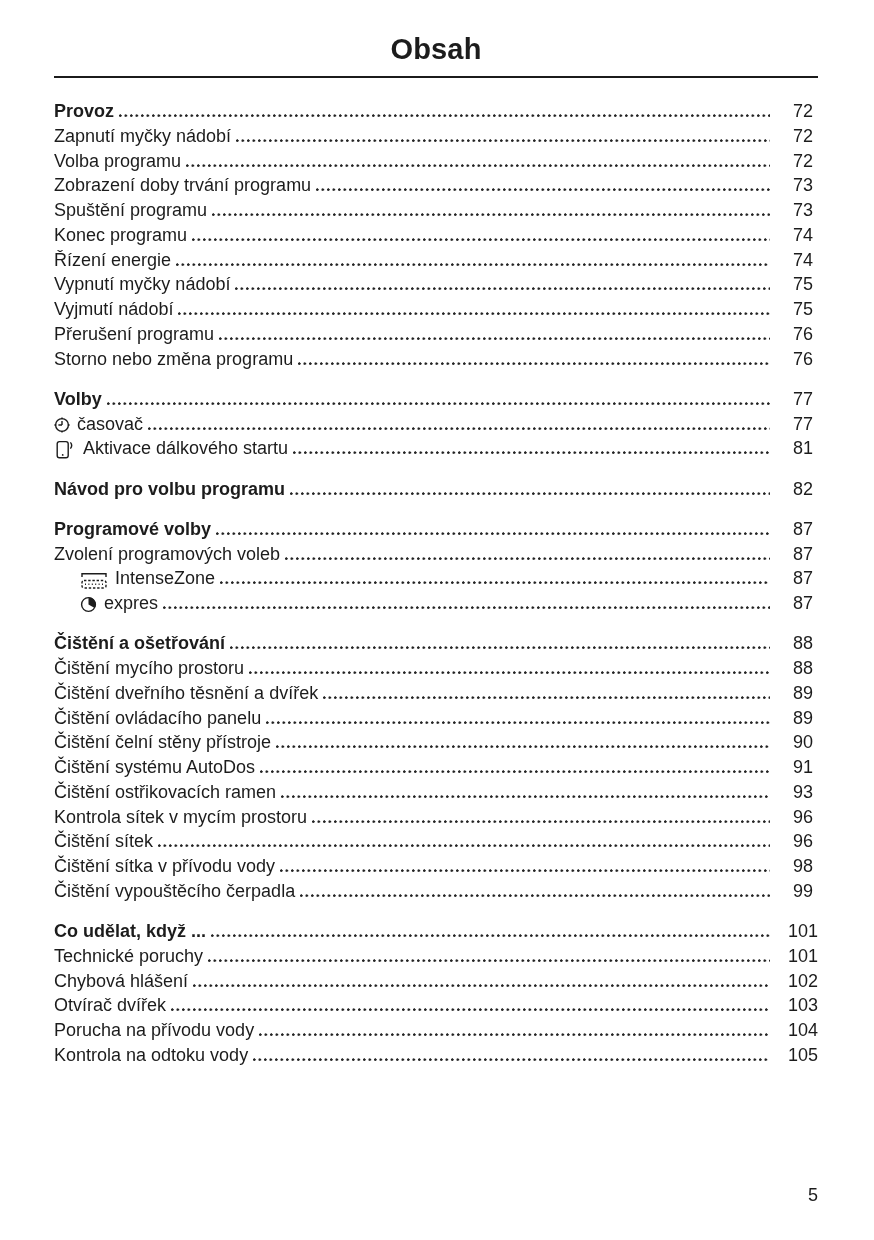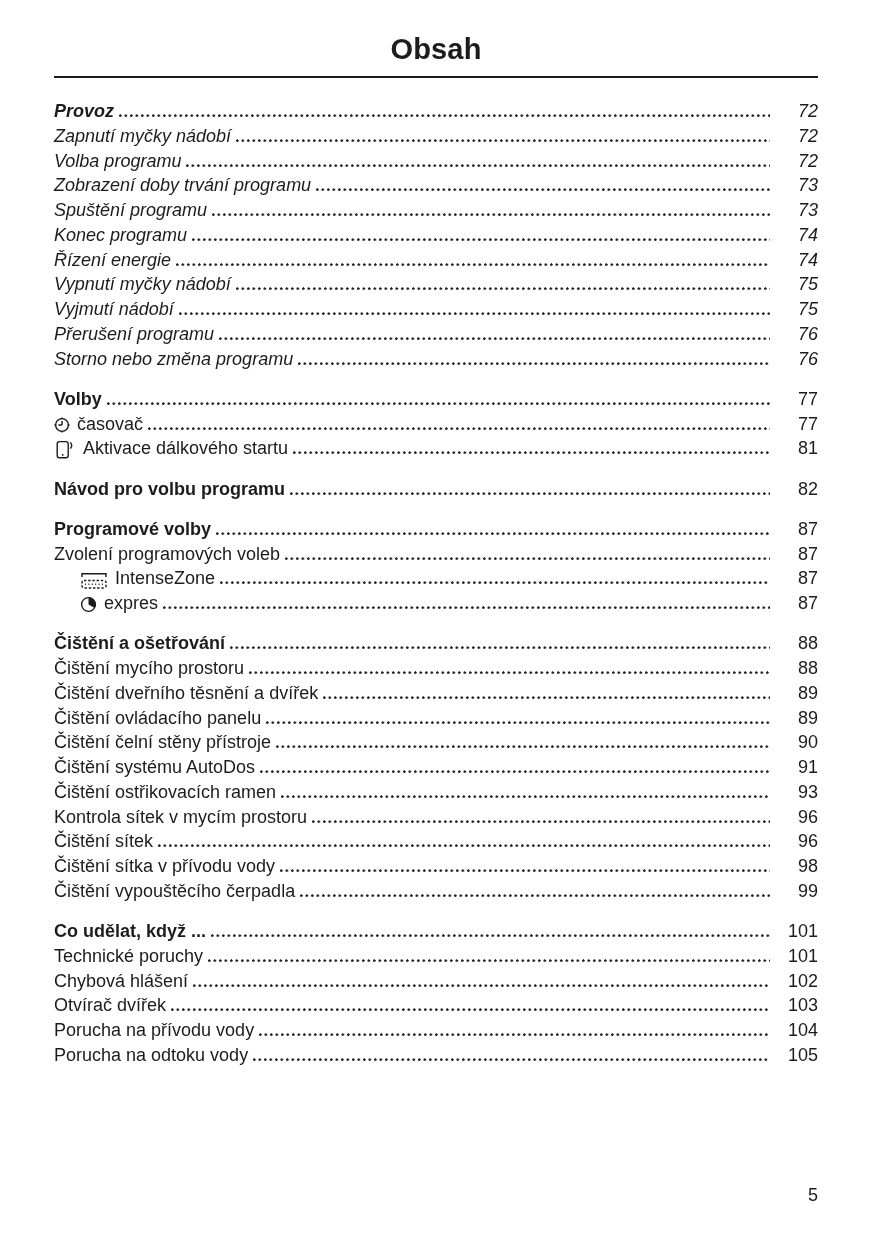--- a/index.html
+++ b/index.html
@@ -23,21 +23,21 @@
     letter-spacing: 0.2px;
   }
   .rule {
     border: none;
     border-top: 2px solid #1b1b1b;
     margin: 11px 0 0 0;
   }
 
   .toc { margin-top: 21px; }
   .section { margin-top: 15.5px; }
-  .section:first-child { margin-top: 0; font-style: italic; }
+  .section:first-child { margin-top: 0; }
 
   .row {
     display: flex;
     align-items: baseline;
     font-size: 18px;
     line-height: 24.75px;
   }
   .row .label { white-space: nowrap; }
   .row.bold .label { font-weight: 700; }
   .row.indent1 { padding-left: 26px; }
@@ -47,21 +47,21 @@
     height: 4px;
     margin-left: 5px;
     background-image: radial-gradient(circle at 1.3px 2.6px, #242424 1.05px, transparent 1.5px);
     background-size: 5.5px 4px;
     background-repeat: repeat-x;
     background-position: 0 0;
   }
   .pageno {
     min-width: 30px;
     margin-left: 18px;
-    text-align: right;
+    text-align: center;
     white-space: nowrap;
   }
 
   .icon {
     display: inline-flex;
     align-self: center;
     margin-right: 7px;
     transform: translateY(1px);
     flex: 0 0 auto;
   }
@@ -328,21 +328,21 @@
     <span class="pageno">103</span>
   </div>
           <div class="row">
 
     <span class="label">Porucha na přívodu vody</span>
     <span class="dots"></span>
     <span class="pageno">104</span>
   </div>
           <div class="row">
 
-    <span class="label">Porucha na odtoku vody</span>
+    <span class="label">Kontrola na odtoku vody</span>
     <span class="dots"></span>
     <span class="pageno">105</span>
   </div>
         </div>
       </div>
   </div>
   <div class="footer-page">5</div>
 </div>
 
 </body></html>

